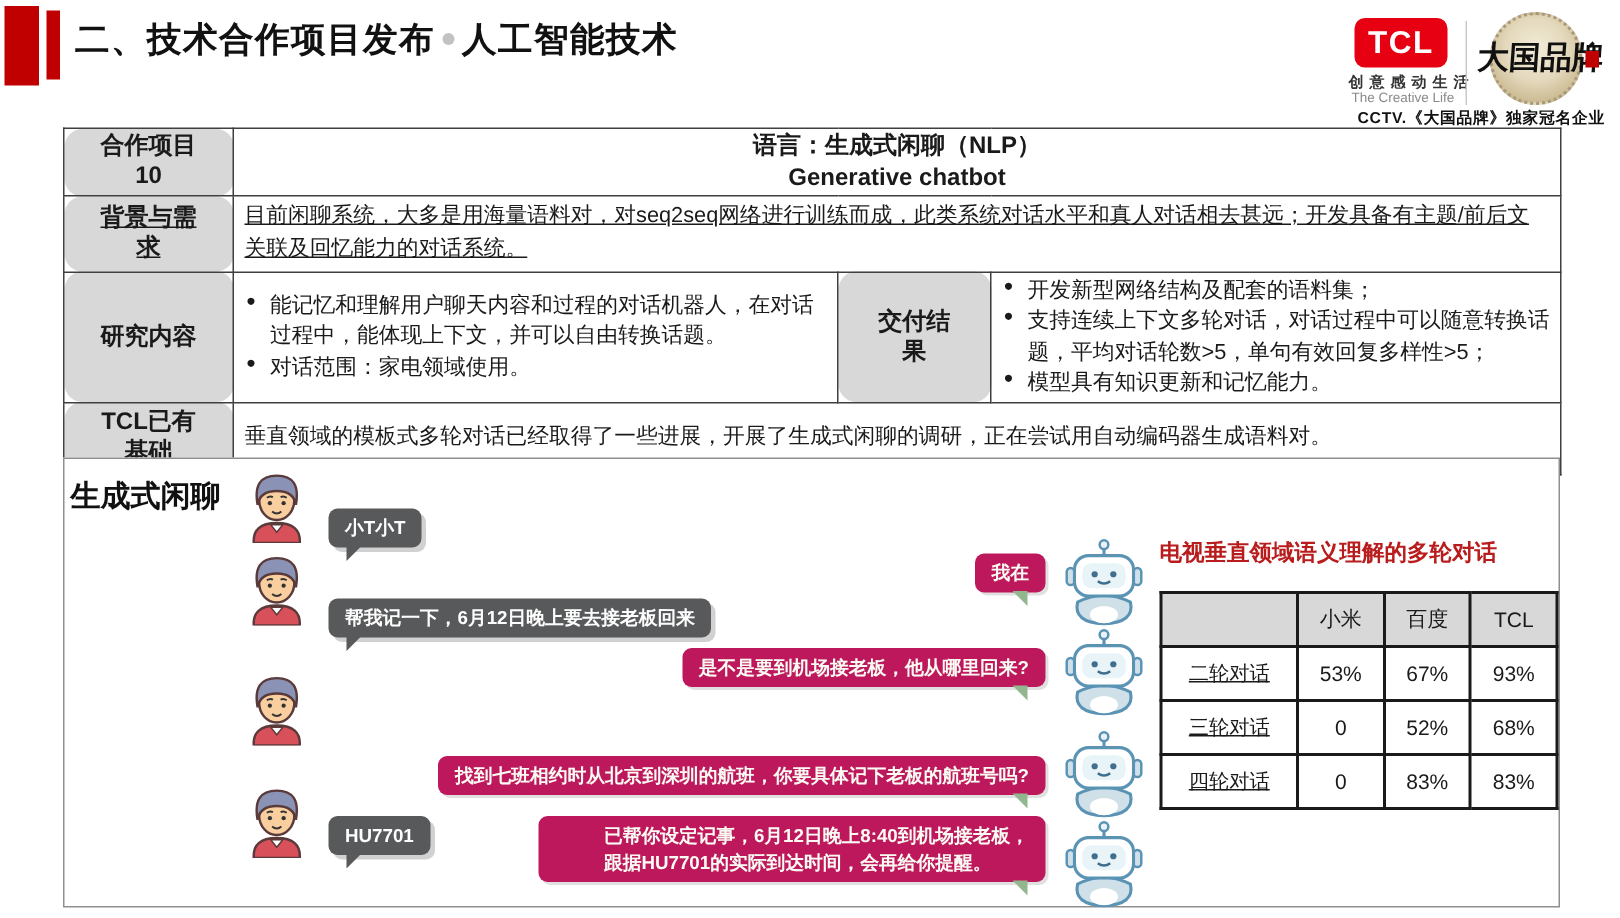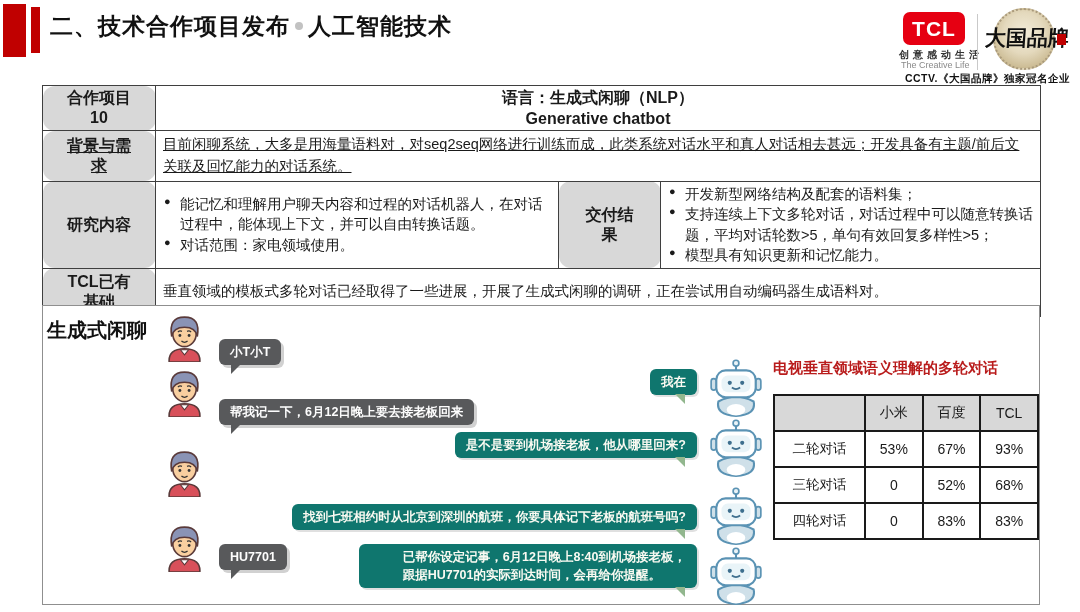--- a/index.html
+++ b/index.html
@@ -41,30 +41,30 @@
   
   .panel { position:absolute; left:42px; top:305px; width:998px; height:300px; border:1.5px solid #8f8f8f; background:#fff; }
   .demo-label { position:absolute; left:4px; top:11px; font-size:20px; font-weight:bold; color:#111; }
 
   .avatar-user { position:absolute; left:119px; width:45px; height:49px; }
   .avatar-bot  { position:absolute; left:666px; width:54px; height:58px; }
 
   .bubble { position:absolute; font-size:12.5px; line-height:1.45; padding:4px 11px; border-radius:6px; white-space:nowrap;font-weight:bold; }
   .bubble-user { background:#58595B; color:#fdfdfd; box-shadow:3px 3px 0 rgba(0,0,0,0.18); }
   .bubble-user::after { content:""; position:absolute; left:12px; bottom:-9px; width:0; height:0; border-top:10px solid #58595B; border-right:10px solid transparent; }
-  .bubble-bot { background:#0f766e; color:#FAFAF2; box-shadow:2px 2px 0 rgba(0,0,0,0.12); text-align:center; }
+  .bubble-bot { background:#be185d; color:#FAFAF2; box-shadow:2px 2px 0 rgba(0,0,0,0.12); text-align:center; }
   .bubble-bot::after { content:""; position:absolute; right:12px; bottom:-9px; width:0; height:0; border-top:10px solid #92B78E; border-left:10px solid transparent; }
   .bubble-bot.multiline { white-space:pre-line; text-align:left; }
 
   
   .comp-title { position:absolute; left:730px; top:53px; font-size:15px; font-weight:bold; color:#b91c1c; white-space:nowrap; }
   .ctable { position:absolute; left:730px; top:88px; border-collapse:collapse; table-layout:fixed; }
   .ctable td { border:2px solid #1a1a1a; height:36px; text-align:center; font-size:14px; background:#fff; }
   .ctable .chead { background:#D8D8D8; }
-  .ctable .rlabel { font-size:13.5px; }
+  .ctable .rlabel { font-size:13.5px;text-decoration:underline; }
 </style>
 </head>
 <body>
 
 <div id="slide">
 
   <div class="bar1"></div>
   <div class="bar2"></div>
   <div class="slide-title">
     <span>二、技术合作项目发布</span><span class="title-dot"></span><span>人工智能技术</span>

